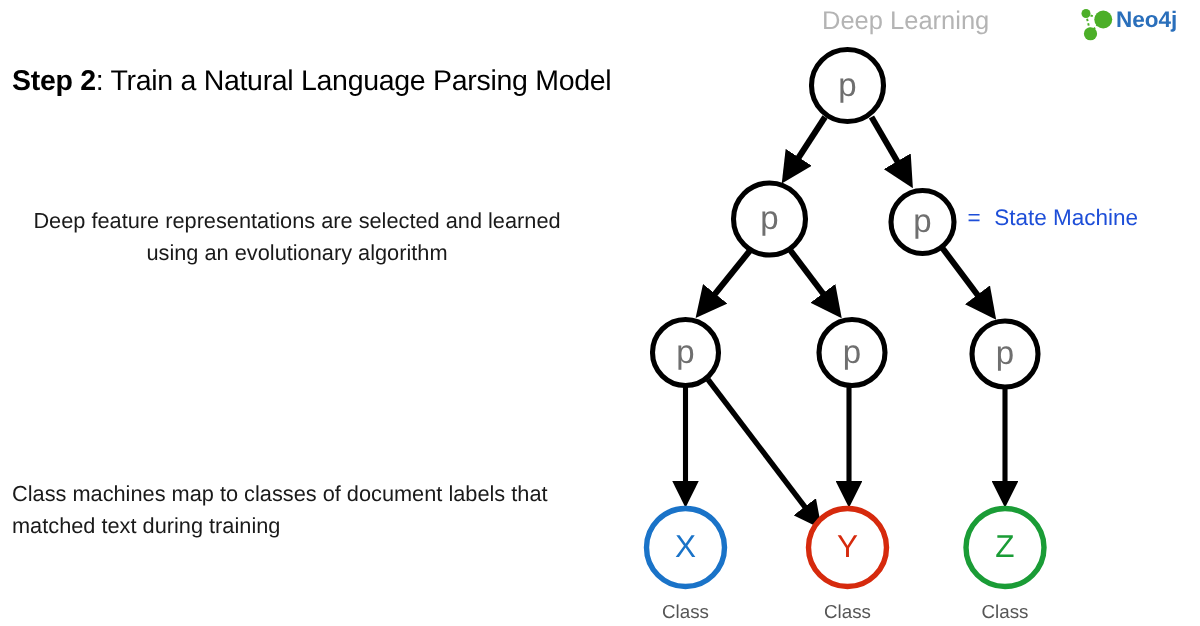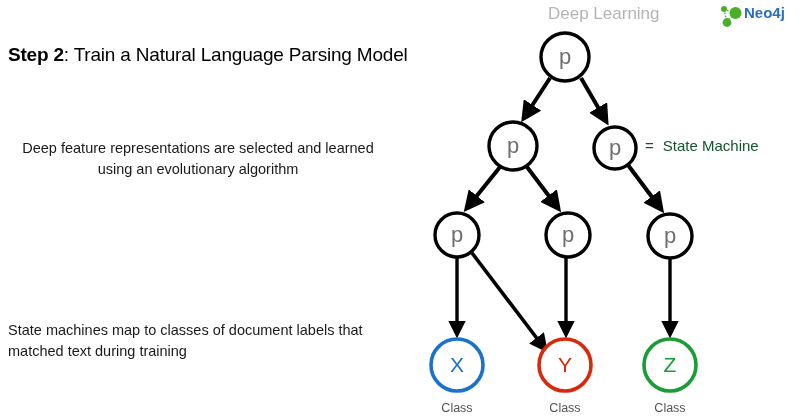--- a/index.html
+++ b/index.html
@@ -51,21 +51,21 @@
     font-size: 17px;
     color: #b4b4b4;
     white-space: nowrap;
     margin-left: 17px;
   }
   .state-machine-label {
     position: absolute;
     left: 645px;
     top: 137px;
     font-size: 15px;
-    color: #14532d;
+    color: #1d4ed8;
     white-space: nowrap;
   }
   .state-machine-label .eq {
     margin-right: 9px;
   }
 
   
   #tree {
     position: absolute;
     left: 0;
@@ -120,21 +120,21 @@
 </head>
 <body>
 
 <div id="slide">
 
   <div class="slide-title">
     <span class="step">Step 2</span><span>: Train a Natural Language Parsing Model</span>
   </div>
 
   <div class="body-para" id="para-1">Deep feature representations are selected and learned using an evolutionary algorithm</div>
-  <div class="body-para" id="para-3">State machines map to classes of document labels that matched text during training</div>
+  <div class="body-para" id="para-3">Class machines map to classes of document labels that matched text during training</div>
 
   <div class="deep-learning-label">Deep Learning</div>
 
   <div class="state-machine-label">
     <span class="eq">=</span><span>State Machine</span>
   </div>
 
   <svg id="tree" viewBox="0 0 800 417">
     <defs>
       <marker id="arrowhead" markerWidth="5.2" markerHeight="5.2" refX="3.9" refY="2.6" orient="auto" markerUnits="strokeWidth">

